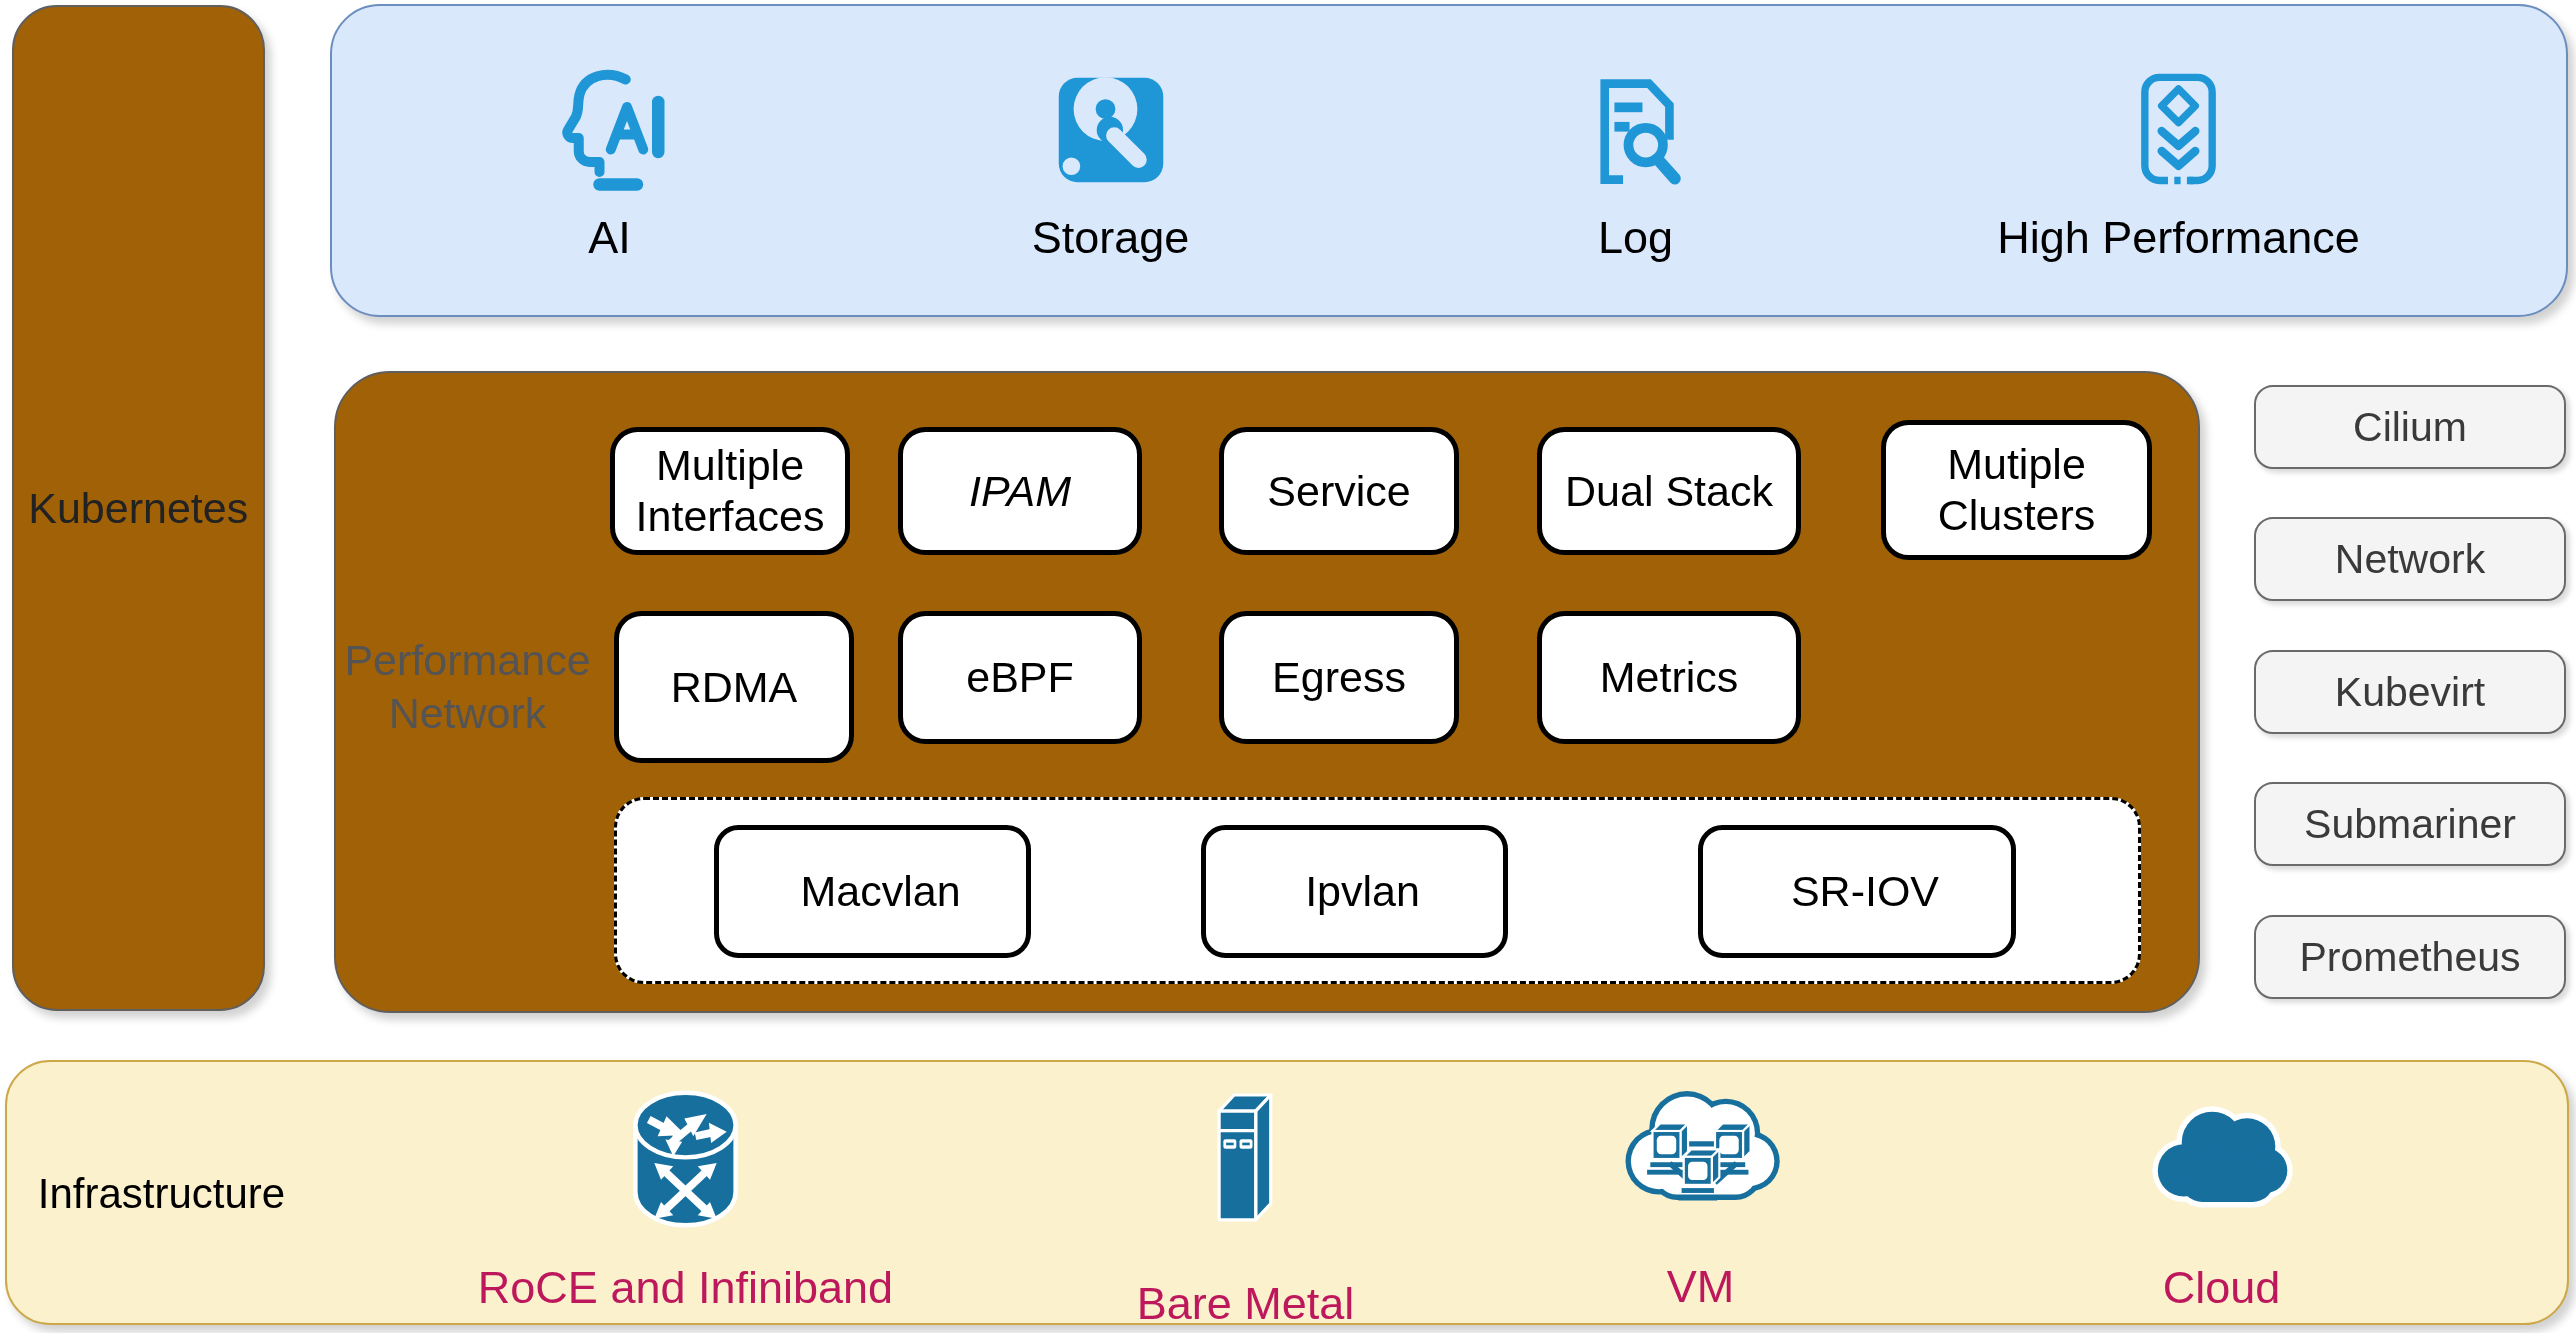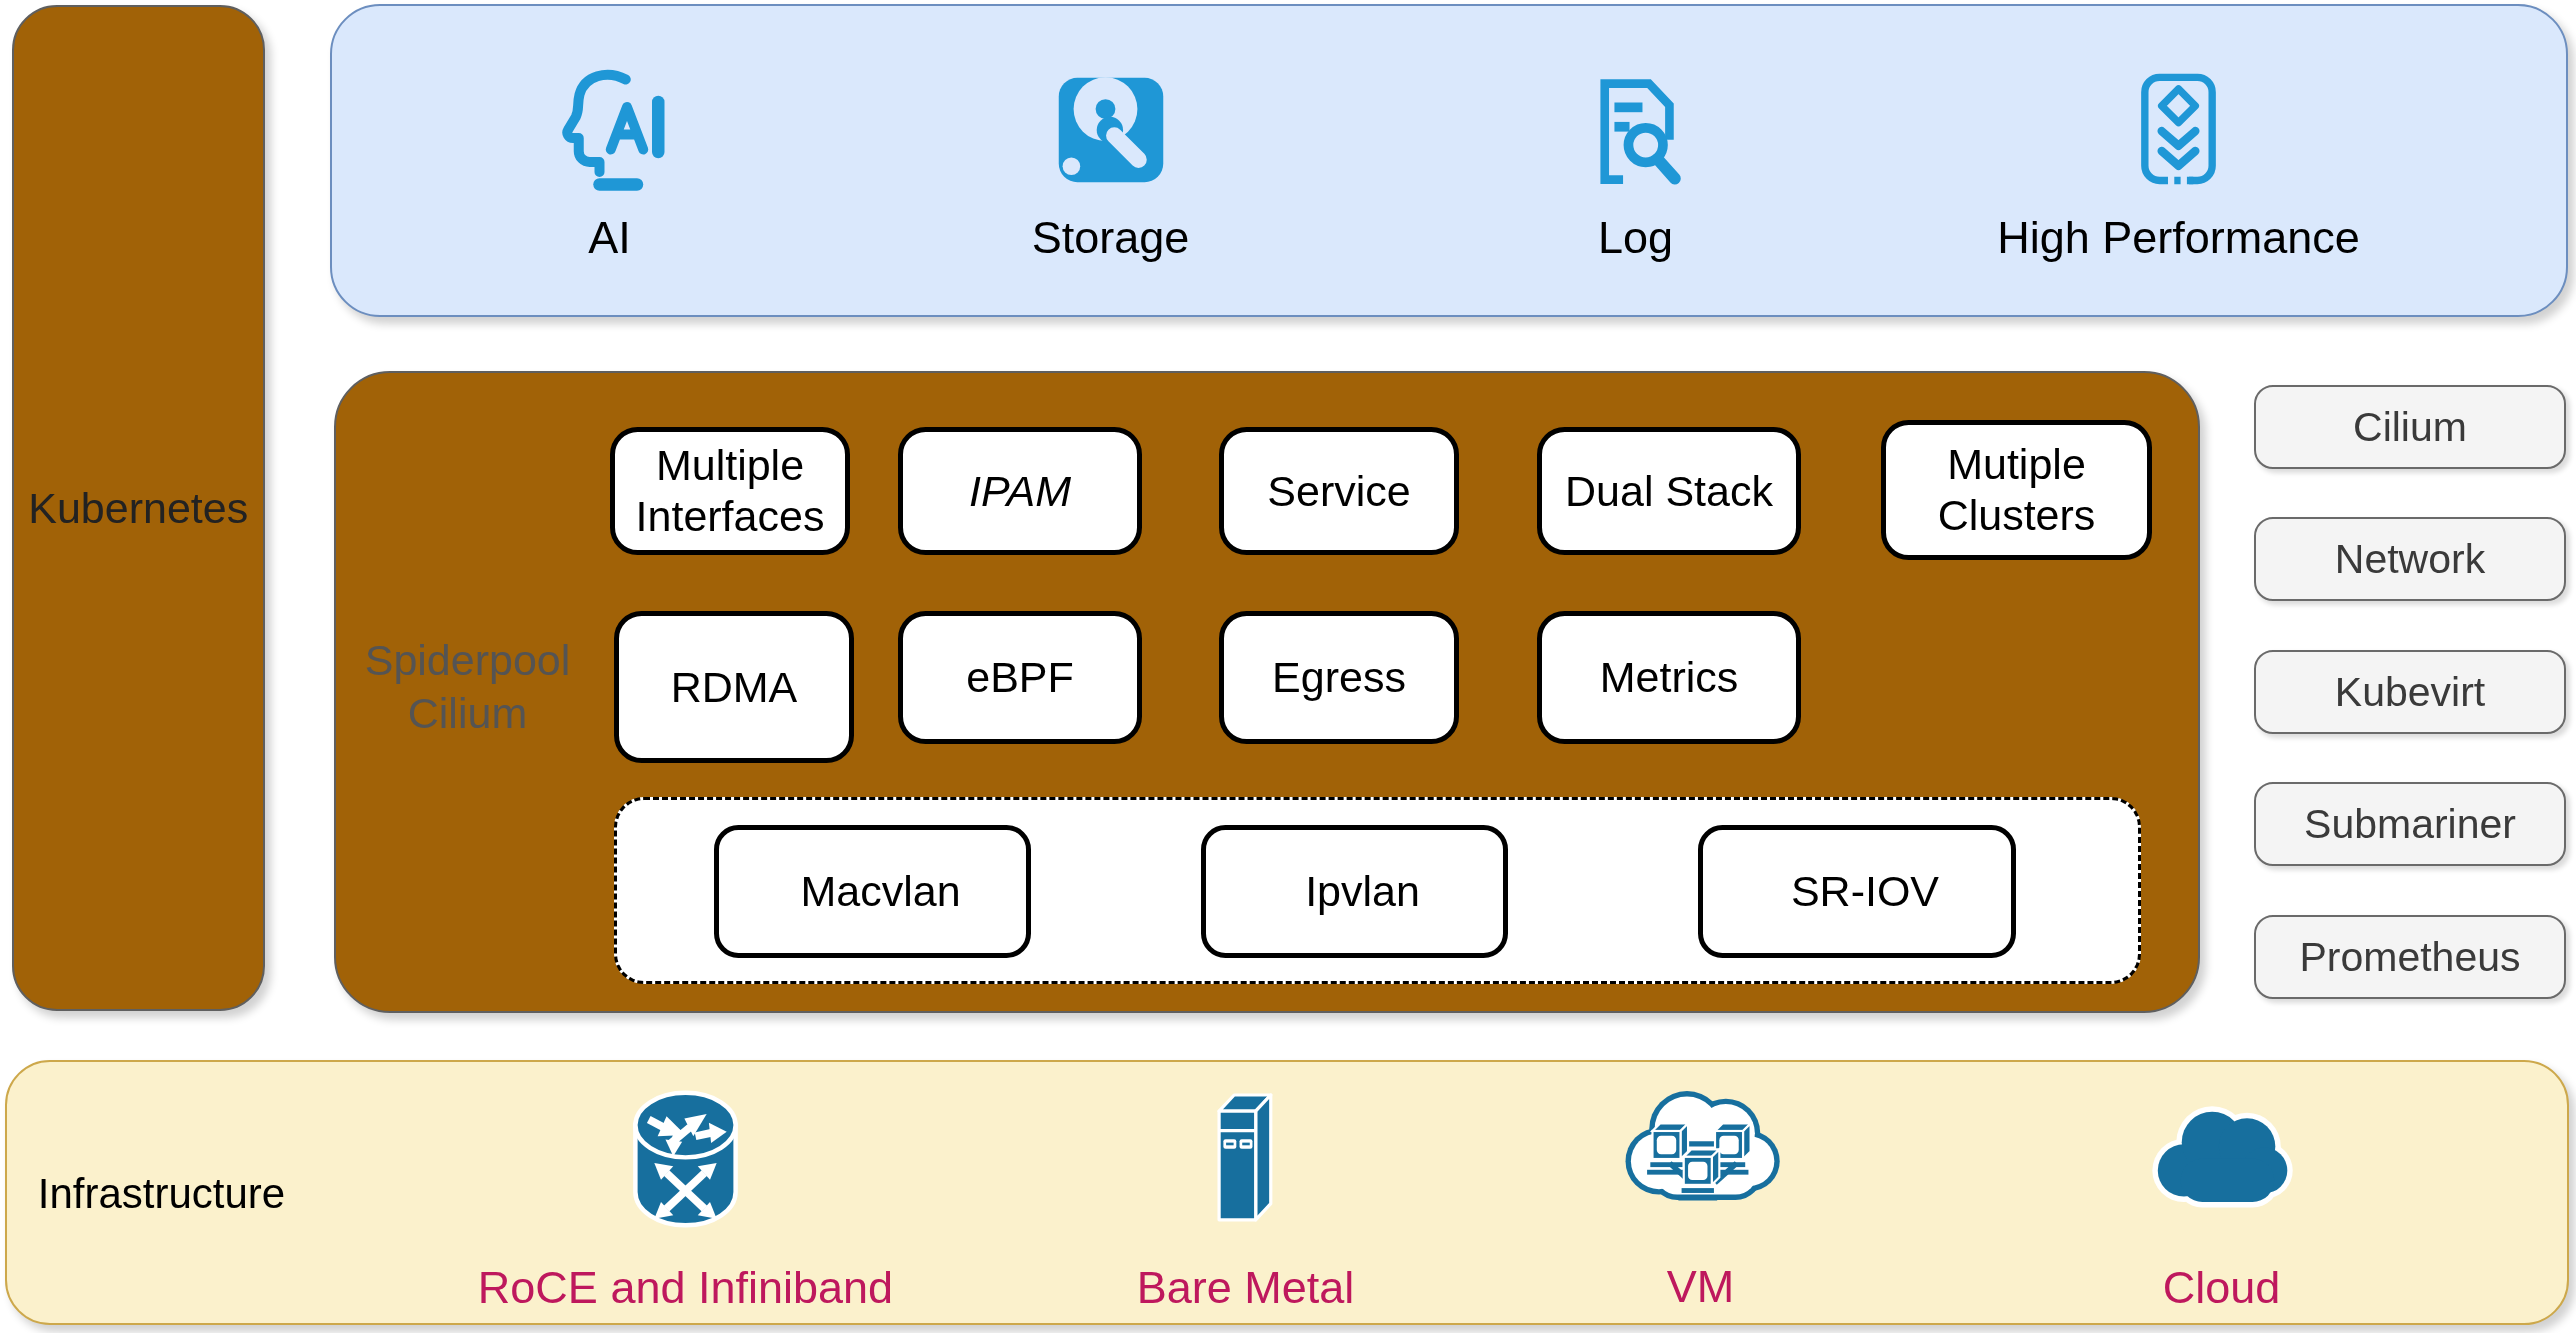--- a/index.html
+++ b/index.html
@@ -93,21 +93,21 @@
         <path d="M44 104 h6 M56 104 h6" stroke="#1f97d6" stroke-width="7"></path>
         <path d="M48 17 L64 33 L48 49 L32 33 Z" fill="none" stroke="#1f97d6" stroke-width="7" stroke-linejoin="round"></path>
         <path d="M32 57 L48 71 L64 57" fill="none" stroke="#1f97d6" stroke-width="8" stroke-linecap="round" stroke-linejoin="round"></path>
         <path d="M32 76 L48 90 L64 76" fill="none" stroke="#1f97d6" stroke-width="8" stroke-linecap="round" stroke-linejoin="round"></path>
       </svg>
     </div>
     <div class="top-label">High Performance</div>
   </div>
 
   <div class="abs panel-gray shadow" style="left:334px;top:371px;width:1866px;height:642px;border-radius:56px;"></div>
-  <div class="abs sp-label" style="left:343px;top:634px;width:249px;">Spiderpool Cilium</div>
+  <div class="abs sp-label" style="left:343px;top:634px;width:249px;">Performance Network</div>
 
   <div class="abs feature flexc" style="left:610px;top:427px;width:240px;height:128px;">Multiple Interfaces</div>
   <div class="abs feature flexc" style="left:898px;top:427px;width:244px;height:128px;font-style:italic;">IPAM</div>
   <div class="abs feature flexc" style="left:1219px;top:427px;width:240px;height:128px;">Service</div>
   <div class="abs feature flexc" style="left:1537px;top:427px;width:264px;height:128px;">Dual Stack</div>
   <div class="abs feature flexc" style="left:1881px;top:420px;width:271px;height:140px;">Mutiple Clusters</div>
 
   <div class="abs feature flexc" style="left:614px;top:611px;width:240px;height:152px;">RDMA</div>
   <div class="abs feature flexc" style="left:898px;top:611px;width:244px;height:133px;">eBPF</div>
   <div class="abs feature flexc" style="left:1219px;top:611px;width:240px;height:133px;">Egress</div>
@@ -152,21 +152,21 @@
           <polygon points="27,70 44,73 33,85"></polygon>
           <polygon points="83,70 66,73 77,85"></polygon>
           <polygon points="27,120 44,117 33,105"></polygon>
           <polygon points="83,120 66,117 77,105"></polygon>
         </g>
       </svg>
     </div>
     <div class="infra-label">RoCE and Infiniband</div>
   </div>
 
-  <div class="infra-item" style="left:954px;">
+  <div class="infra-item" style="left:954px;gap:16px;">
     <div class="infra-slot">
       <svg width="82" height="155" viewBox="0 0 76 144">
         <g stroke="#fff" stroke-width="3" stroke-linejoin="round" fill="#176f9e">
           <polygon points="13,28 47,28 61,13 27,13"></polygon>
           <polygon points="47,28 61,13 61,114 47,129"></polygon>
           <rect x="13" y="28" width="34" height="101"></rect>
         </g>
         <line x1="13" y1="46" x2="47" y2="46" stroke="#fff" stroke-width="3"></line>
         <rect x="17" y="54" width="12" height="9" rx="2" fill="#fff"></rect>
         <rect x="32" y="54" width="12" height="9" rx="2" fill="#fff"></rect>

